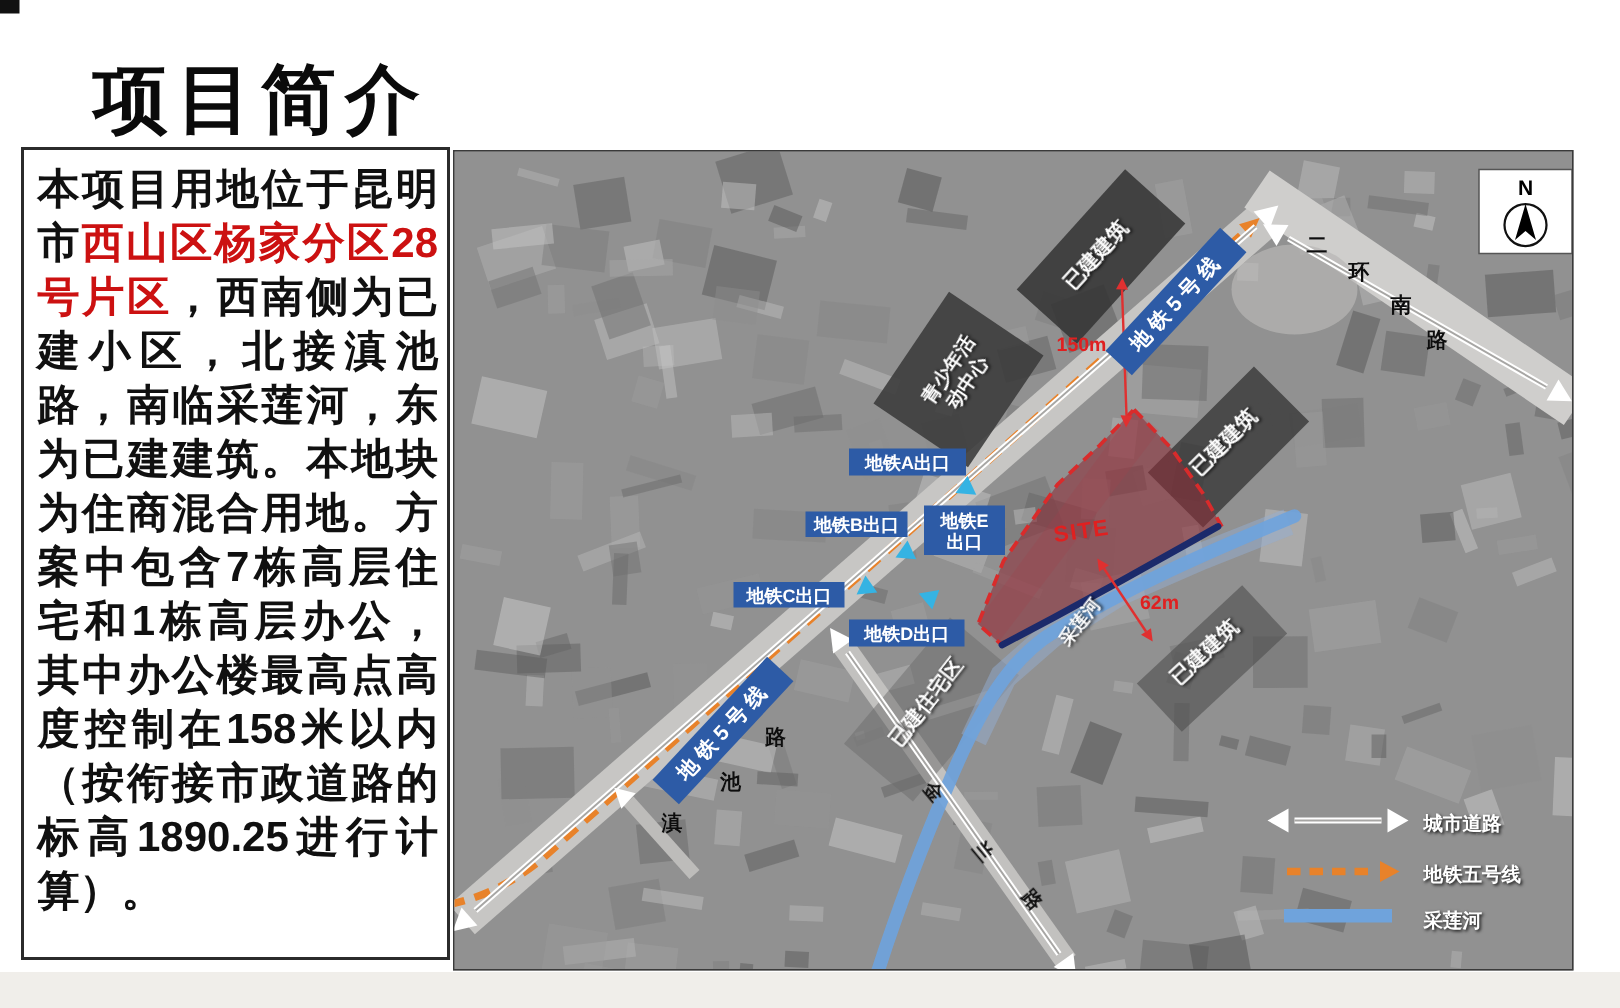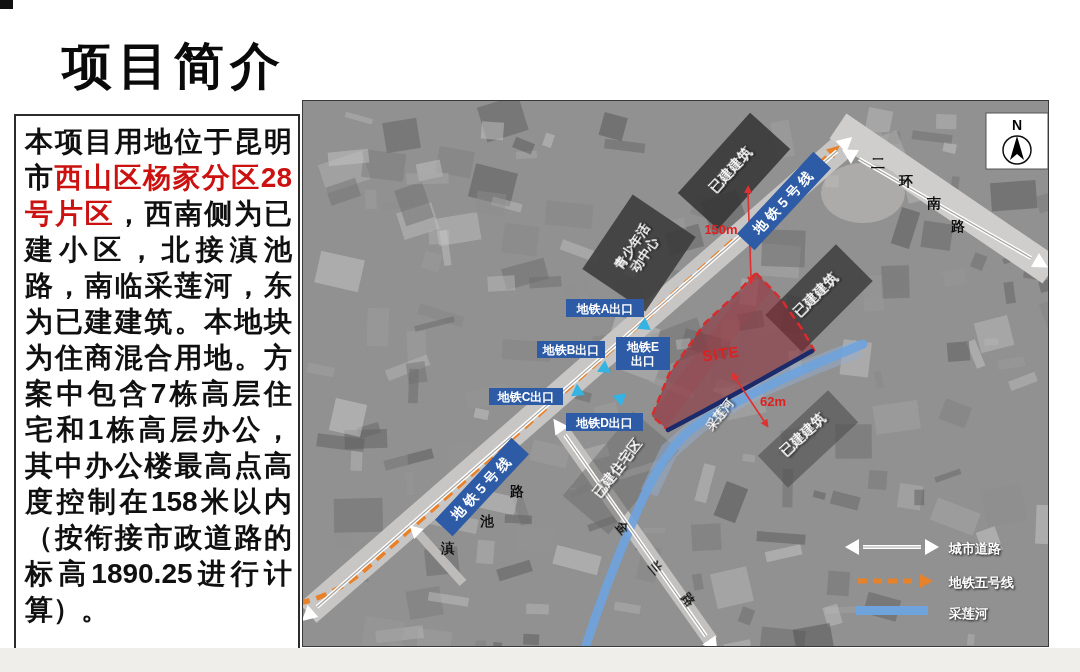--- a/index.html
+++ b/index.html
@@ -3,21 +3,21 @@
 <meta charset="utf-8">
 <style>
   html,body{margin:0;padding:0;background:#ffffff;}
   body{font-family:"Liberation Sans","DejaVu Sans",sans-serif;}
   #stage{position:relative;width:1080px;height:672px;background:#ffffff;overflow:hidden;}
   #corner-mark{position:absolute;left:0;top:0;width:13px;height:9px;background:#111;}
   .title{position:absolute;top:33px;font-size:50px;font-weight:bold;color:#0a0a0a;letter-spacing:6px;white-space:nowrap;}
   #title-left{left:50px;margin-left:12px;}
   #title-right{left:540px;}
   #intro-panel{position:absolute;left:14px;top:98px;width:286px;height:542px;background:#ffffff;
-    border:2px solid #2b2b2b;box-sizing:border-box;padding:8px 6px 0 9px;margin-top:16px;}
+    border:2px solid #2b2b2b;box-sizing:border-box;padding:8px 6px 0 9px;}
   #intro-text{font-size:28px;line-height:36px;font-weight:bold;color:#101010;letter-spacing:0px;
     text-align:justify;word-break:break-all;}
   #intro-text .hl{color:#cc1111;}
   #map-panel{position:absolute;left:302px;top:100px;width:745px;height:545px;border:1px solid #3a3a3a;
     box-sizing:content-box;background:#8f8f8f;}
   #map-svg{display:block;}
   #bottom-strip{position:absolute;left:0;top:648px;width:1080px;height:24px;background:#f0eeea;}
   .wlabel{fill:#ffffff;font-weight:bold;filter:drop-shadow(1px 1px 1px rgba(0,0,0,0.85));}
   .blabel{fill:#ffffff;font-weight:bold;}
   .rdchar{fill:#0d0d0d;font-weight:bold;filter:drop-shadow(0.5px 0.5px 0px rgba(255,255,255,0.6));}

